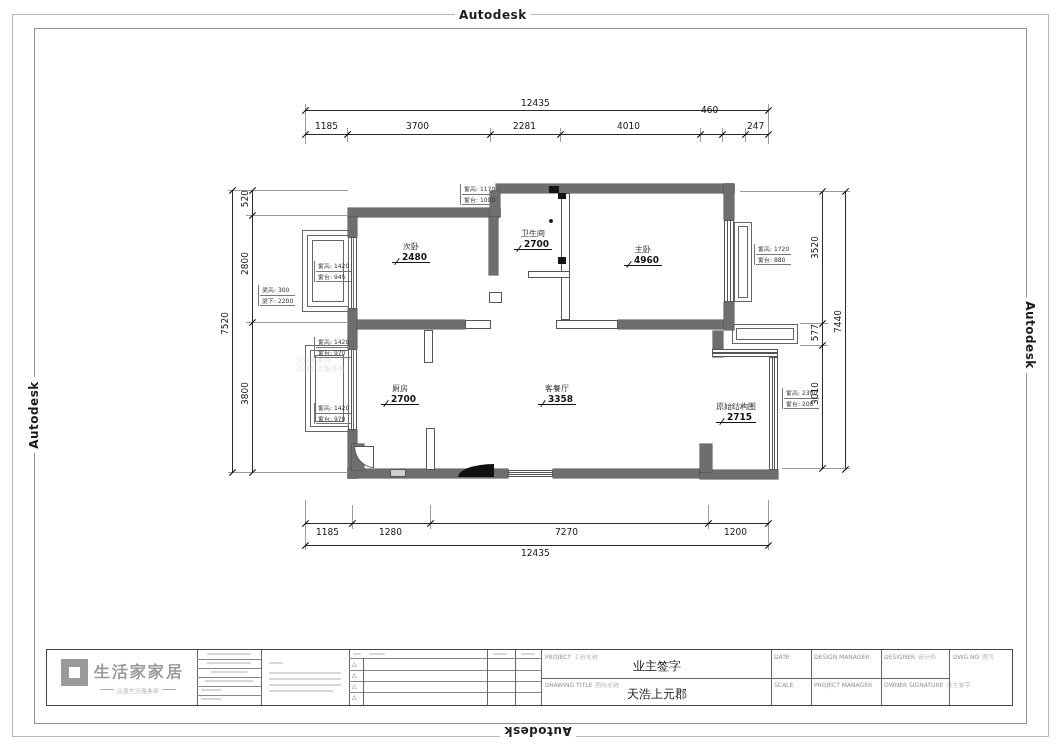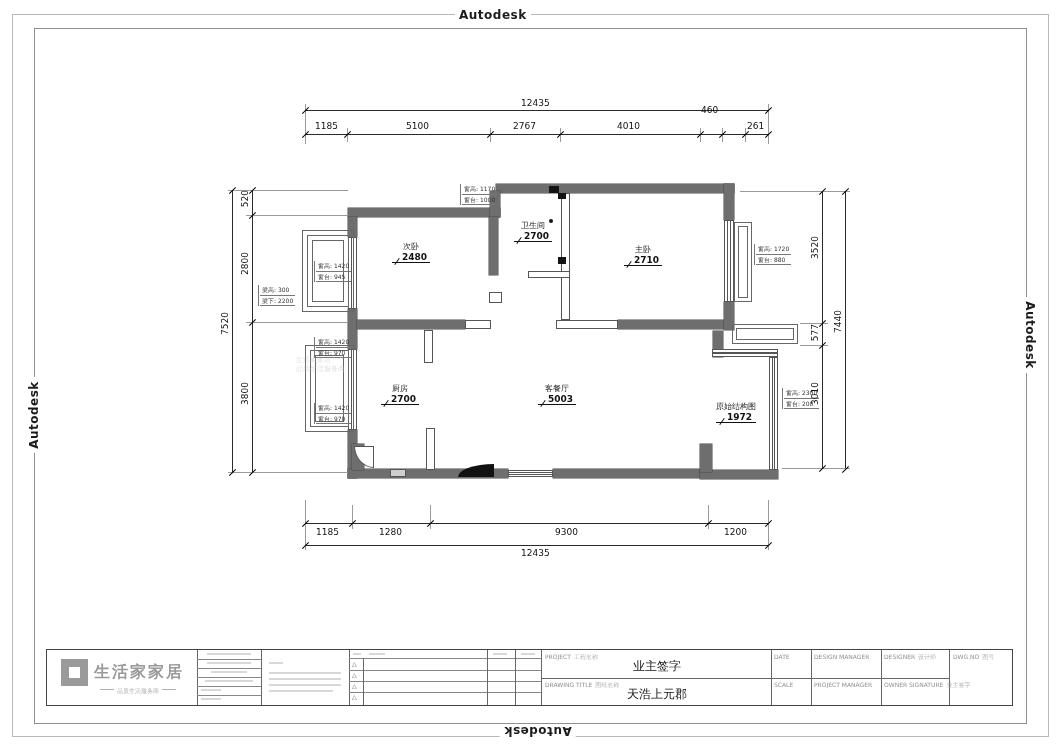--- a/index.html
+++ b/index.html
@@ -117,39 +117,39 @@
 
     <div class="faintwm" style="left:296px;top:356px">
       <div>生活家家居</div>
       <div>品质生活服务商</div>
     </div>
 
     <div class="room" style="left:392px;top:241px">
       <div class="rname">次卧</div>
       <div class="rh"><span class="mark"></span><span>2480</span></div>
     </div>
-    <div class="room" style="left:514px;top:220px">
+    <div class="room" style="left:514px;top:228px">
       <div class="rname">卫生间</div>
       <div class="rh"><span class="mark"></span><span>2700</span></div>
     </div>
     <div class="room" style="left:624px;top:244px">
       <div class="rname">主卧</div>
-      <div class="rh"><span class="mark"></span><span>2710</span></div>
+      <div class="rh"><span class="mark"></span><span>4960</span></div>
     </div>
     <div class="room" style="left:381px;top:383px">
       <div class="rname">厨房</div>
       <div class="rh"><span class="mark"></span><span>2700</span></div>
     </div>
     <div class="room" style="left:538px;top:383px">
       <div class="rname">客餐厅</div>
-      <div class="rh"><span class="mark"></span><span>5003</span></div>
+      <div class="rh"><span class="mark"></span><span>3358</span></div>
     </div>
     <div class="room" style="left:716px;top:401px">
       <div class="rname">原始结构图</div>
-      <div class="rh"><span class="mark"></span><span>1972</span></div>
+      <div class="rh"><span class="mark"></span><span>2715</span></div>
     </div>
 
     <div class="ann" style="left:460px;top:184px">
       <div>窗高: 1170</div>
         <div>窗台: 1000</div>
     </div>
     <div class="ann" style="left:314px;top:261px">
       <div>窗高: 1420</div>
         <div>窗台: 945</div>
     </div>
@@ -190,40 +190,40 @@
     <div class="ext" style="left:745px;top:128px;width:1px;height:14px"></div>
     <div class="tick" style="left:301px;top:134px"></div>
     <div class="tick" style="left:343px;top:134px"></div>
     <div class="tick" style="left:486px;top:134px"></div>
     <div class="tick" style="left:556px;top:134px"></div>
     <div class="tick" style="left:696px;top:134px"></div>
     <div class="tick" style="left:718px;top:134px"></div>
     <div class="tick" style="left:741px;top:134px"></div>
     <div class="tick" style="left:764px;top:134px"></div>
     <span class="dim" style="left:315px;top:121px">1185</span>
-    <span class="dim" style="left:406px;top:121px">5100</span>
-    <span class="dim" style="left:513px;top:121px">2767</span>
+    <span class="dim" style="left:406px;top:121px">3700</span>
+    <span class="dim" style="left:513px;top:121px">2281</span>
     <span class="dim" style="left:617px;top:121px">4010</span>
     <span class="dim" style="left:701px;top:105px">460</span>
-    <span class="dim" style="left:747px;top:121px">261</span>
+    <span class="dim" style="left:747px;top:121px">247</span>
 
     <div class="dl" style="left:305px;top:523px;width:463px;height:1px"></div>
     <div class="ext" style="left:305px;top:500px;width:1px;height:50px"></div>
     <div class="ext" style="left:352px;top:505px;width:1px;height:24px"></div>
     <div class="ext" style="left:430px;top:505px;width:1px;height:24px"></div>
     <div class="ext" style="left:708px;top:505px;width:1px;height:24px"></div>
     <div class="ext" style="left:768px;top:500px;width:1px;height:50px"></div>
     <div class="tick" style="left:301px;top:523px"></div>
     <div class="tick" style="left:348px;top:523px"></div>
     <div class="tick" style="left:426px;top:523px"></div>
     <div class="tick" style="left:704px;top:523px"></div>
     <div class="tick" style="left:764px;top:523px"></div>
     <span class="dim" style="left:316px;top:527px">1185</span>
     <span class="dim" style="left:379px;top:527px">1280</span>
-    <span class="dim" style="left:555px;top:527px">9300</span>
+    <span class="dim" style="left:555px;top:527px">7270</span>
     <span class="dim" style="left:724px;top:527px">1200</span>
     <div class="dl" style="left:305px;top:545px;width:463px;height:1px"></div>
     <div class="tick" style="left:301px;top:545px"></div>
     <div class="tick" style="left:764px;top:545px"></div>
     <span class="dim" style="left:521px;top:548px">12435</span>
 
     <div class="dl" style="left:232px;top:190px;width:1px;height:282px"></div>
     <div class="dl" style="left:252px;top:190px;width:1px;height:282px"></div>
     <div class="ext" style="left:228px;top:190px;width:120px;height:1px"></div>
     <div class="ext" style="left:246px;top:215px;width:102px;height:1px"></div>

